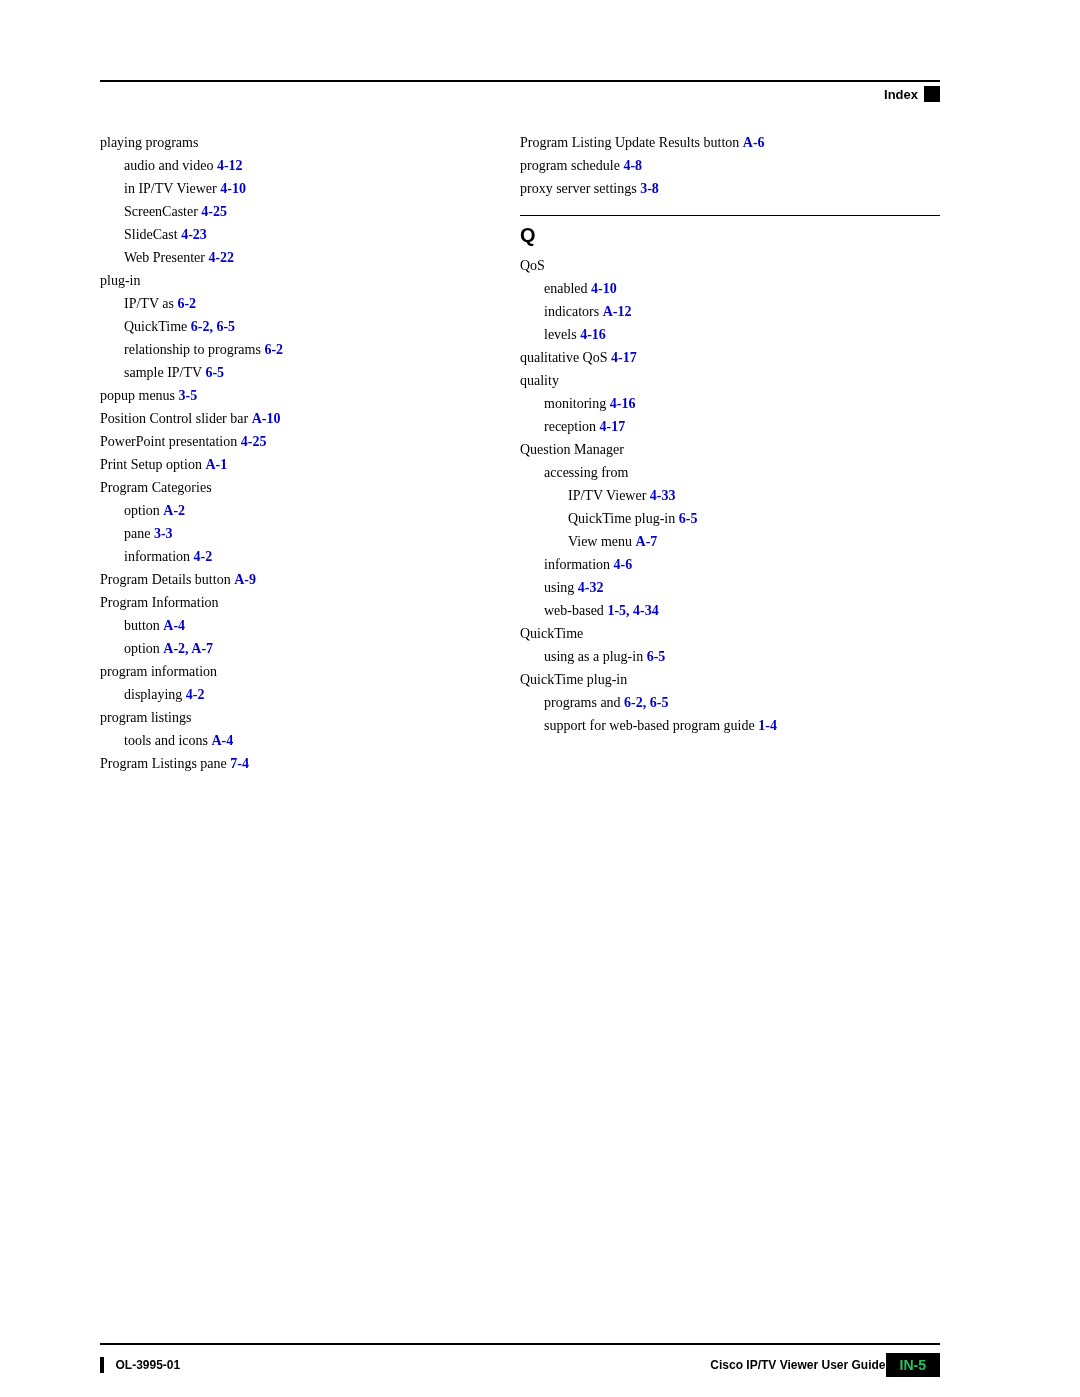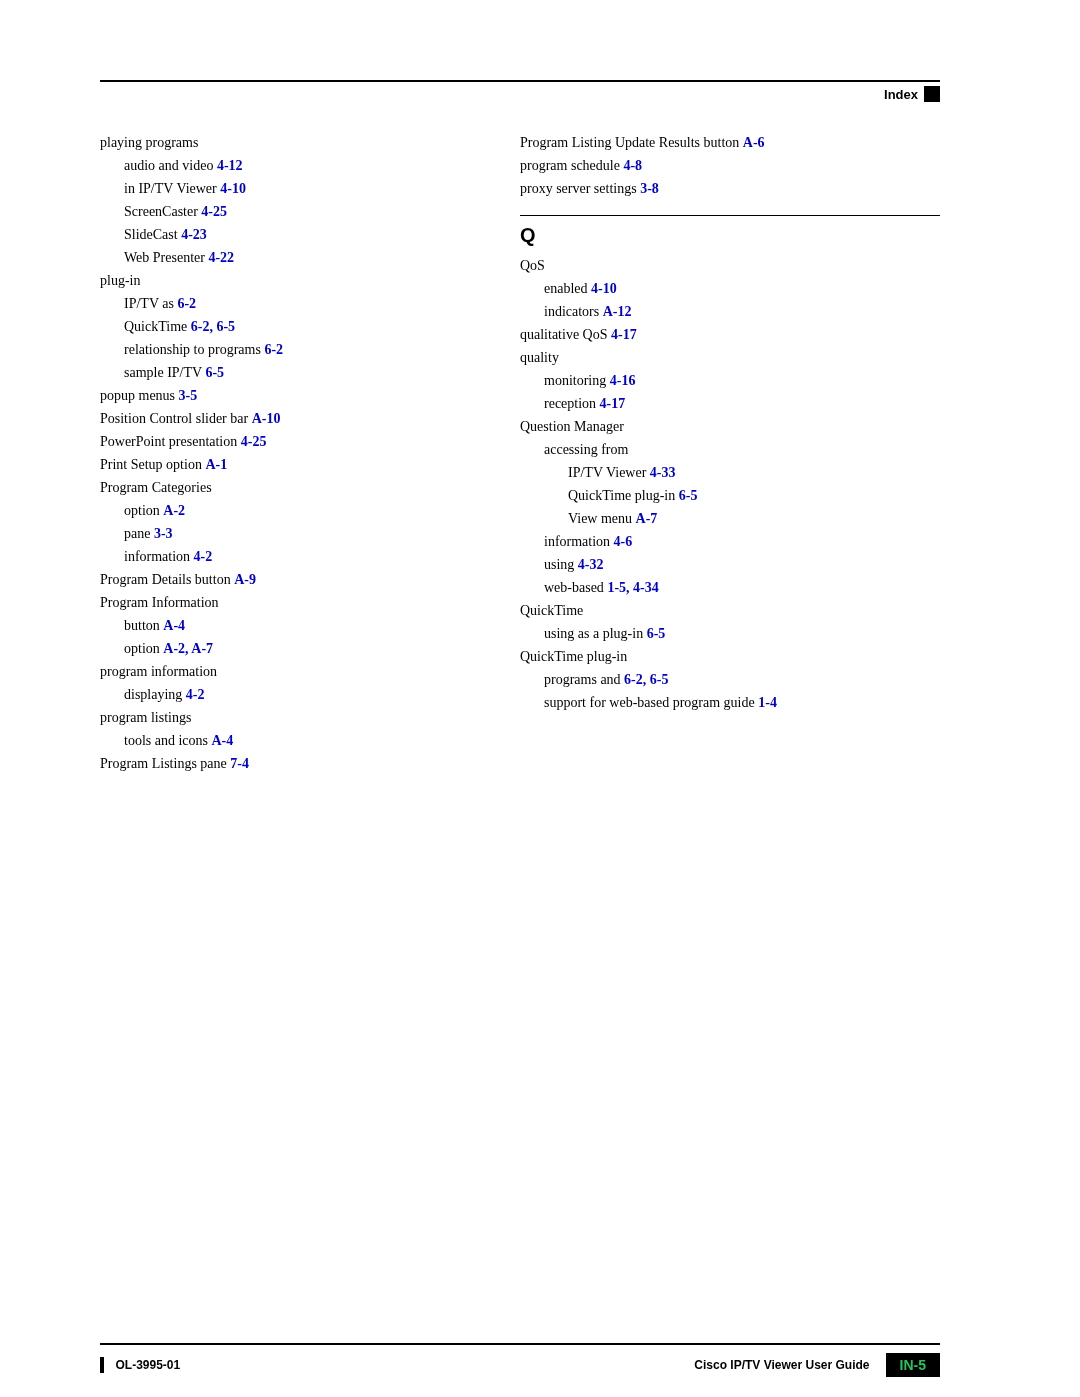--- a/index.html
+++ b/index.html
@@ -228,20 +228,21 @@
       <div class="entry entry-main">Program Listing Update Results button <span class="link-blue">A-6</span></div>
       <div class="entry entry-main">program schedule <span class="link-blue">4-8</span></div>
       <div class="entry entry-main">proxy server settings <span class="link-blue">3-8</span></div>
 
       <hr class="section-divider">
       <div class="section-letter">Q</div>
 
       <div class="entry entry-main">QoS</div>
       <div class="entry entry-sub">enabled <span class="link-blue">4-10</span></div>
       <div class="entry entry-sub">indicators <span class="link-blue">A-12</span></div>
+      <div class="entry entry-sub">levels <span class="link-blue">4-16</span></div>
 
       <div class="entry entry-main">qualitative QoS <span class="link-blue">4-17</span></div>
 
       <div class="entry entry-main">quality</div>
       <div class="entry entry-sub">monitoring <span class="link-blue">4-16</span></div>
       <div class="entry entry-sub">reception <span class="link-blue">4-17</span></div>
 
       <div class="entry entry-main">Question Manager</div>
       <div class="entry entry-sub">accessing from</div>
       <div class="entry entry-sub2">IP/TV Viewer <span class="link-blue">4-33</span></div>
@@ -261,20 +262,20 @@
     </div>
   </div>
 
   <div class="footer">
     <hr class="footer-rule">
     <div class="footer-content">
       <div>
         <span class="footer-left-rule"></span>
         <span class="footer-doc-num">OL-3995-01</span>
       </div>
-      <div style="display:flex; align-items:center; gap:16px;">
+      <div style="display:flex; align-items:center; ">
         <span class="footer-title">Cisco IP/TV Viewer User Guide</span>
         <span class="footer-page">IN-5</span>
       </div>
     </div>
   </div>
 
 </div>
 
 </body></html>

